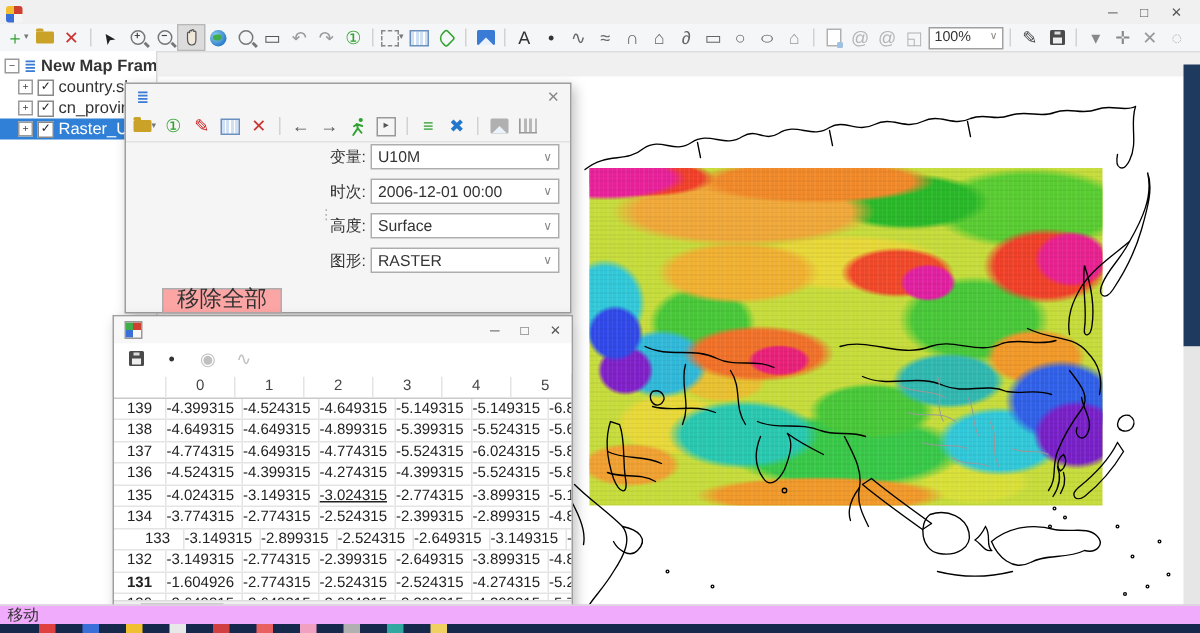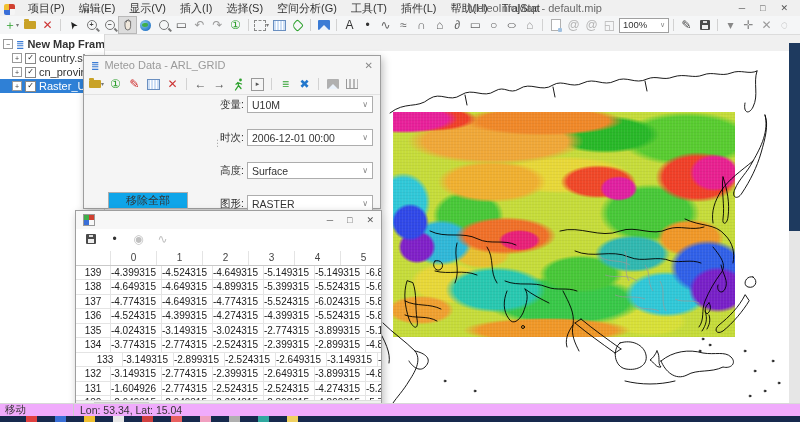--- a/index.html
+++ b/index.html
@@ -68,25 +68,25 @@
   .darkstrip{position:absolute;right:0;top:43px;width:11px;height:188px;background:#1e3a5f;z-index:6}
   .lightstrip{position:absolute;right:0;top:231px;width:11px;height:173px;background:#e6e6e6;z-index:6}
   
   .dlg{position:absolute;left:83px;top:55px;width:296px;height:152px;background:#f5f5f5;
        border:1px solid #9e9e9e;box-shadow:2px 3px 8px rgba(0,0,0,.25);z-index:20}
   .dlg-title{height:18px;display:flex;align-items:center;gap:5px;padding:0 7px;color:#9a9a9a}
   .dlg-x{margin-left:auto;color:#888;font-size:10px}
   .dlg-tools{height:20px;display:flex;align-items:center;gap:2px;padding-left:4px;border-bottom:1px solid #e2e2e2;background:#f5f5f5}
   .filelist{position:absolute;left:5px;top:42px;width:121px;height:88px;background:#fff;border:1px solid #a8a8a8;font-size:10.5px;overflow:hidden}
   .fitem{height:15px;line-height:15px;padding-left:4px;background:#d6d6d6;white-space:nowrap;overflow:hidden}
-  .removeall{position:absolute;left:24px;top:136px;width:78px;height:15px;background:#0ea5e9;border:1px solid #adadad;
-             font-size:11px;text-align:center;line-height:14px;cursor:default}
+  .removeall{position:absolute;left:24px;top:136px;width:78px;height:15px;background:#fca5a5;border:1px solid #adadad;
+             font-size:15px;text-align:center;line-height:14px;cursor:default}
   .splitdots{position:absolute;left:129px;top:82px;color:#aaa;font-size:9px}
   .fields{position:absolute;left:136px;top:40px;right:7px}
-  .frow{display:flex;align-items:center;margin-bottom:16px;height:17px}
+  .frow{display:flex;align-items:center;margin-bottom:6px;height:17px}
   .flabel{width:27px;font-size:10.5px;flex:none}
   .combo{flex:1;height:15px;border:1px solid #adadad;background:#fff;display:flex;align-items:center;
          justify-content:space-between;padding:0 4px;font-size:10.5px;cursor:default}
   .combo .chev{color:#888;font-size:8px}
   
   .tblwin{position:absolute;left:75px;top:210px;width:305px;height:197px;background:#fff;
           border:1px solid #9e9e9e;box-shadow:2px 3px 8px rgba(0,0,0,.25);z-index:30;overflow:hidden}
   .tw-title{height:18px;display:flex;align-items:center;padding:0 7px;gap:6px;background:#f7f7f7}
   .tw-icon{width:10px;height:10px;flex:none;border:1px solid #999;
            background:conic-gradient(#d04030 0 25%,#f8f8f8 0 50%,#3a6fd8 0 75%,#3fae4a 0)}
@@ -107,33 +107,20 @@
   .sp2{width:200px;padding-left:6px;border-left:1px solid #ccc}
   .taskstrip{position:absolute;left:0;bottom:0;height:6px;width:800px;display:flex;gap:18px;
              padding-left:26px;z-index:41;overflow:hidden}
   .tkb{width:11px;height:6px;flex:none}
 </style>
 </head>
 <body>
 
 <div class="titlebar">
   <div class="appicon"></div>
-  <div class="menus">
-    <span>项目(P)</span>
-    <span>编辑(E)</span>
-    <span>显示(V)</span>
-    <span>插入(I)</span>
-    <span>选择(S)</span>
-    <span>空间分析(G)</span>
-    <span>工具(T)</span>
-    <span>插件(L)</span>
-    <span>帮助(H)</span>
-    <span>TrajStat</span>
-  </div>
-  <div class="wtitle">MeteoInfoMap - default.mip</div>
   <div class="wctrl">
     <span>─</span>
     <span>□</span>
     <span>✕</span>
   </div>
 </div>
 
 <div class="toolbar" id="main-toolbar">
     <span class="tbi" style="color: rgb(46, 161, 46);">＋<span class="caret">▾</span></span>
     <span class="tbi">
@@ -315,21 +302,20 @@
     </svg>
   </div>
 </div>
 
 <div class="darkstrip"></div>
 <div class="lightstrip"></div>
 
 <div class="dlg">
   <div class="dlg-title">
     <span class="stack">≣</span>
-    <span>Meteo Data - ARL_GRID</span>
     <span class="dlg-x">✕</span>
   </div>
   <div class="dlg-tools" id="dlg-toolbar">
       <span class="tbi">
         <span class="i-folder"></span>
         <span class="caret">▾</span>
       </span>
       <span class="tbi" style="color: rgb(46, 161, 46);">①</span>
       <span class="tbi" style="color: rgb(204, 34, 34);">✎</span>
       <span class="tbi">
@@ -453,21 +439,21 @@
         <span class="gcell" style="width: 45px;">-4.399315</span>
         <span class="gcell" style="width: 45px;">-4.274315</span>
         <span class="gcell" style="width: 45px;">-4.399315</span>
         <span class="gcell" style="width: 45px;">-5.524315</span>
         <span class="gcell" style="width: 45px;">-5.899315</span>
       </div>
       <div class="grow">
         <span class="gcell c0" style="width: 34px;">135</span>
         <span class="gcell" style="width: 45px;">-4.024315</span>
         <span class="gcell" style="width: 45px;">-3.149315</span>
-        <span class="gcell" style="width: 45px;">-3.024315</span>
+        <span class="gcell" style="width: 45px; text-decoration: underline;">-3.024315</span>
         <span class="gcell" style="width: 45px;">-2.774315</span>
         <span class="gcell" style="width: 45px;">-3.899315</span>
         <span class="gcell" style="width: 45px;">-5.149315</span>
       </div>
       <div class="grow">
         <span class="gcell c0" style="width: 34px;">134</span>
         <span class="gcell" style="width: 45px;">-3.774315</span>
         <span class="gcell" style="width: 45px;">-2.774315</span>
         <span class="gcell" style="width: 45px;">-2.524315</span>
         <span class="gcell" style="width: 45px;">-2.399315</span>
@@ -486,21 +472,21 @@
       <div class="grow">
         <span class="gcell c0" style="width: 34px;">132</span>
         <span class="gcell" style="width: 45px;">-3.149315</span>
         <span class="gcell" style="width: 45px;">-2.774315</span>
         <span class="gcell" style="width: 45px;">-2.399315</span>
         <span class="gcell" style="width: 45px;">-2.649315</span>
         <span class="gcell" style="width: 45px;">-3.899315</span>
         <span class="gcell" style="width: 45px;">-4.899315</span>
       </div>
       <div class="grow">
-        <span class="gcell c0" style="width: 34px;">131</span>
+        <span class="gcell c0" style="width: 34px; font-weight: bold;">131</span>
         <span class="gcell" style="width: 45px;">-1.604926</span>
         <span class="gcell" style="width: 45px;">-2.774315</span>
         <span class="gcell" style="width: 45px;">-2.524315</span>
         <span class="gcell" style="width: 45px;">-2.524315</span>
         <span class="gcell" style="width: 45px;">-4.274315</span>
         <span class="gcell" style="width: 45px;">-5.274315</span>
       </div>
       <div class="grow">
         <span class="gcell c0" style="width: 34px;">130</span>
         <span class="gcell" style="width: 45px;">-2.649315</span>
@@ -511,21 +497,20 @@
         <span class="gcell" style="width: 45px;">-5.774315</span>
       </div>
     </div>
   <div class="hscroll">
     <div class="hthumb"></div>
   </div>
 </div>
 
 <div class="statusbar">
   <span class="sp1">移动</span>
-  <span class="sp2">Lon: 53.34, Lat: 15.04</span>
 </div>
 <div class="taskstrip" id="taskstrip" style="background: rgb(22, 41, 77);">
     <div class="tkb" style="background: rgb(224, 64, 64);"></div>
     <div class="tkb" style="background: rgb(58, 111, 216);"></div>
     <div class="tkb" style="background: rgb(240, 192, 48);"></div>
     <div class="tkb" style="background: rgb(232, 232, 232);"></div>
     <div class="tkb" style="background: rgb(208, 64, 64);"></div>
     <div class="tkb" style="background: rgb(232, 96, 96);"></div>
     <div class="tkb" style="background: rgb(240, 160, 192);"></div>
     <div class="tkb" style="background: rgb(176, 176, 176);"></div>

